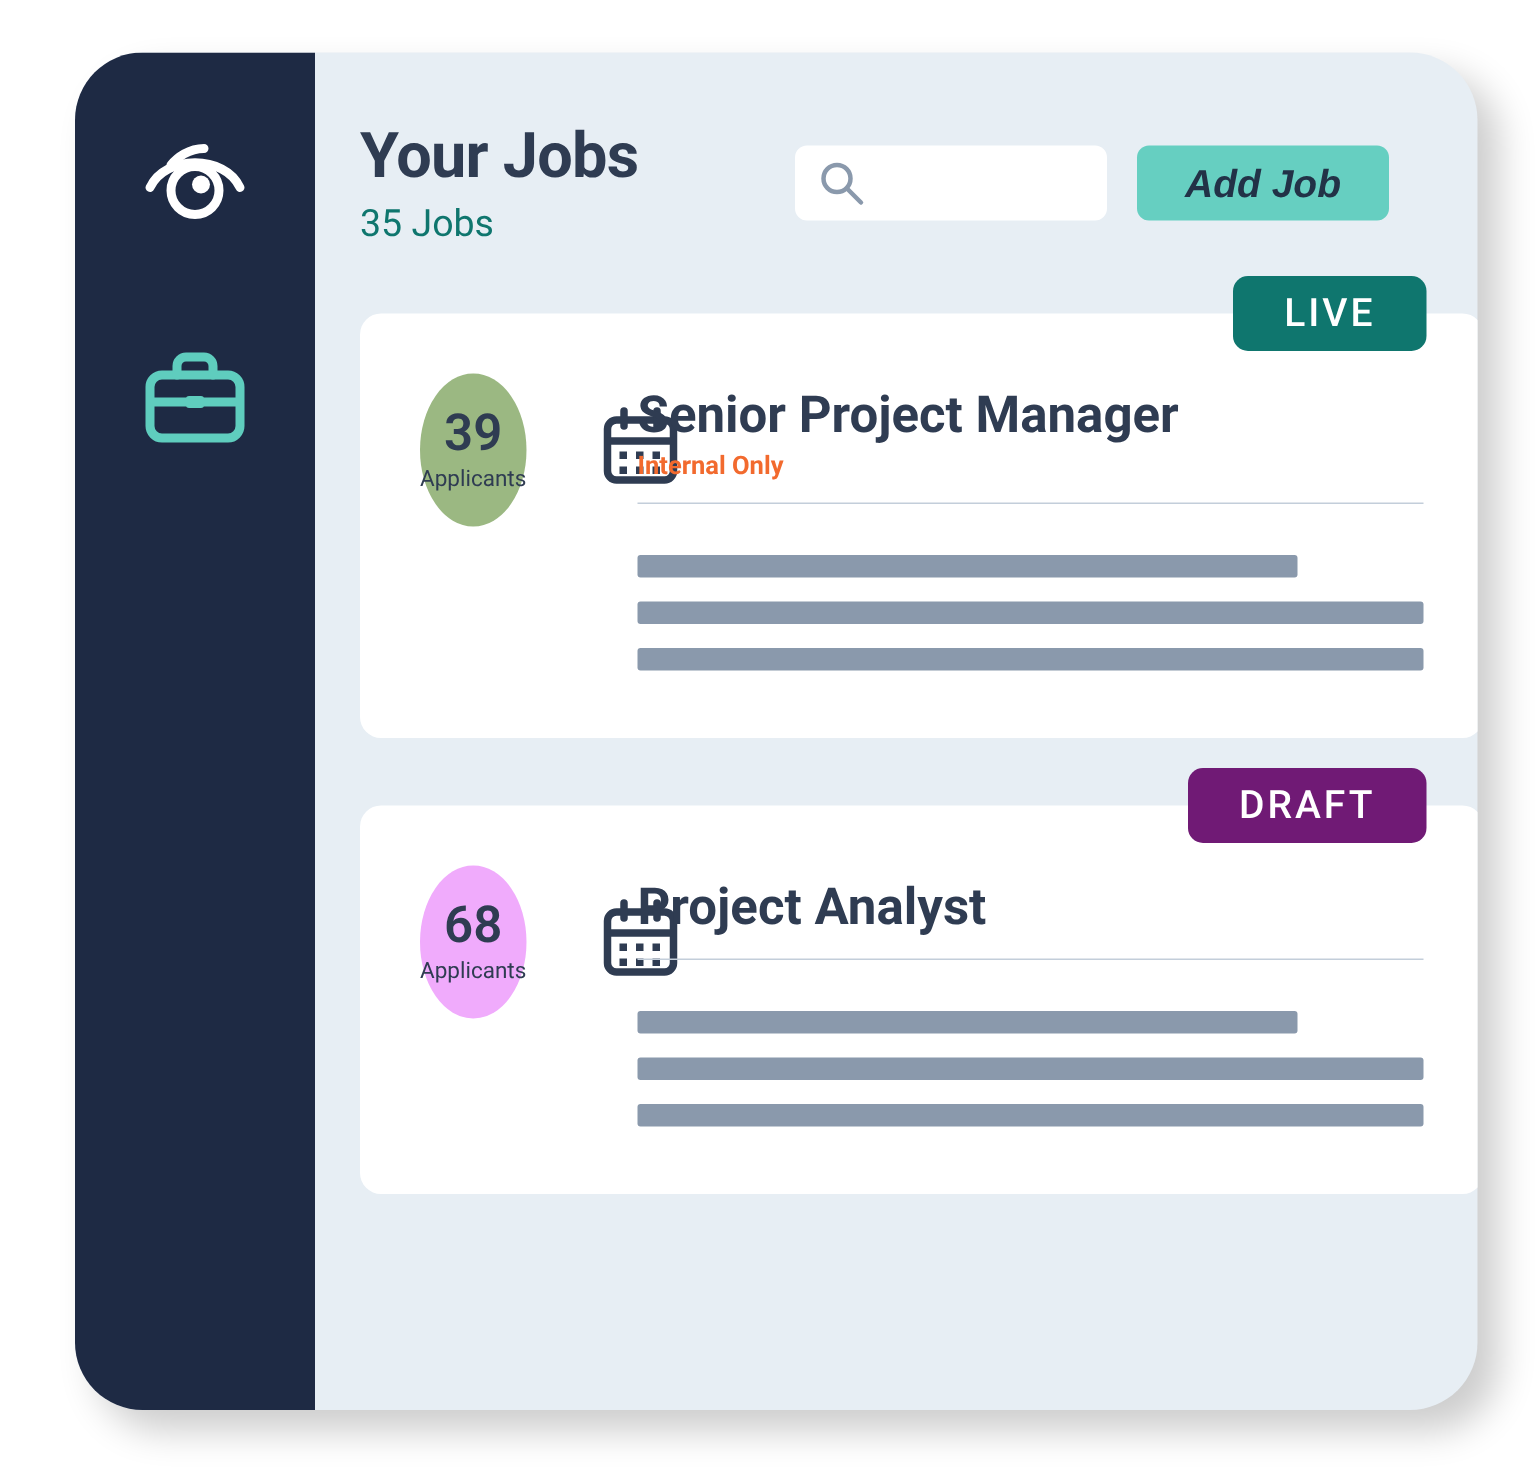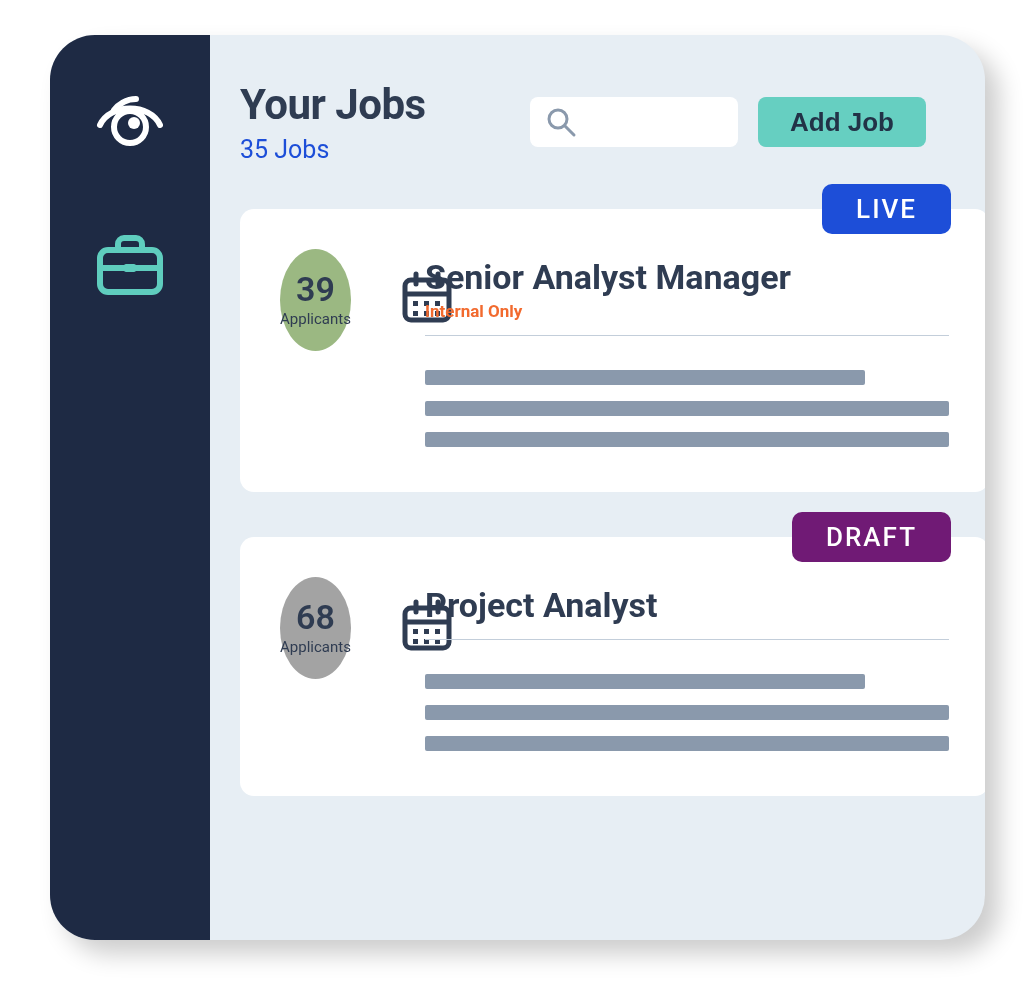--- a/index.html
+++ b/index.html
@@ -45,21 +45,21 @@
   }
   .title-block { flex: 0 0 auto; width: 270px; }
   .page-title {
     font-size: 42px;
     font-weight: 700;
     color: #2F3C52;
     letter-spacing: -0.5px;
   }
   .page-subtitle {
     font-size: 25px;
-    color: #1d4ed8;
+    color: #0f766e;
     margin-top: 6px;
     font-weight: 400;
   }
   .search-box {
     flex: 1;
     height: 50px;
     background: #ffffff;
     border-radius: 8px;
     display: flex;
     align-items: center;
@@ -71,20 +71,21 @@
     flex: 0 0 auto;
     height: 50px;
     padding: 0 32px;
     background: #66CFC1;
     border: none;
     border-radius: 8px;
     font-size: 26px;
     font-weight: 600;
     color: #223247;
     cursor: pointer;
+    font-style: italic;
   }
   .cards {
     margin-top: 45px;
     display: flex;
     flex-direction: column;
     gap: 45px;
   }
   .card {
     position: relative;
     background: #ffffff;
@@ -203,21 +204,21 @@
           <circle cx="14" cy="14" r="9" stroke="#8A99AC" stroke-width="3" fill="none"></circle>
           <line x1="21" y1="21" x2="30" y2="30" stroke="#8A99AC" stroke-width="3" stroke-linecap="round"></line>
         </svg>
       </div>
       <button class="add-btn">Add Job</button>
     </div>
 
     <div class="cards">
 
       <article class="card">
-        <div class="status-pill" style="background:#1d4ed8">LIVE</div>
+        <div class="status-pill" style="background:#0f766e">LIVE</div>
         <div class="left-col">
           <div class="applicant-badge" style="background:#9BB882">
             <div class="applicant-count">39</div>
             <div class="applicant-label">Applicants</div>
           </div>
           <div>
             <svg width="56" height="56" viewBox="0 0 56 56" fill="none">
               <rect x="6" y="10" width="44" height="40" rx="6" stroke="#2F3C52" stroke-width="5" fill="none"></rect>
               <line x1="6" y1="24" x2="50" y2="24" stroke="#2F3C52" stroke-width="5"></line>
               <line x1="17" y1="4" x2="17" y2="14" stroke="#2F3C52" stroke-width="5" stroke-linecap="round"></line>
@@ -225,35 +226,35 @@
               <rect x="14" y="31" width="5" height="5" fill="#2F3C52"></rect>
               <rect x="25" y="31" width="5" height="5" fill="#2F3C52"></rect>
               <rect x="36" y="31" width="5" height="5" fill="#2F3C52"></rect>
               <rect x="14" y="41" width="5" height="5" fill="#2F3C52"></rect>
               <rect x="25" y="41" width="5" height="5" fill="#2F3C52"></rect>
               <rect x="36" y="41" width="5" height="5" fill="#2F3C52"></rect>
             </svg>
           </div>
         </div>
         <div class="right-col">
-          <h2 class="job-title">Senior Analyst Manager</h2>
+          <h2 class="job-title">Senior Project Manager</h2>
           <div class="visibility">Internal Only</div>
           <hr class="divider">
           <div class="desc-lines">
             <div class="desc-line short"></div>
             <div class="desc-line"></div>
             <div class="desc-line"></div>
           </div>
         </div>
       </article>
 
       <article class="card">
         <div class="status-pill" style="background:#701a75">DRAFT</div>
         <div class="left-col">
-          <div class="applicant-badge" style="background:#a3a3a3">
+          <div class="applicant-badge" style="background:#f0abfc">
             <div class="applicant-count">68</div>
             <div class="applicant-label">Applicants</div>
           </div>
           <div>
             <svg width="56" height="56" viewBox="0 0 56 56" fill="none">
               <rect x="6" y="10" width="44" height="40" rx="6" stroke="#2F3C52" stroke-width="5" fill="none"></rect>
               <line x1="6" y1="24" x2="50" y2="24" stroke="#2F3C52" stroke-width="5"></line>
               <line x1="17" y1="4" x2="17" y2="14" stroke="#2F3C52" stroke-width="5" stroke-linecap="round"></line>
               <line x1="39" y1="4" x2="39" y2="14" stroke="#2F3C52" stroke-width="5" stroke-linecap="round"></line>
               <rect x="14" y="31" width="5" height="5" fill="#2F3C52"></rect>

